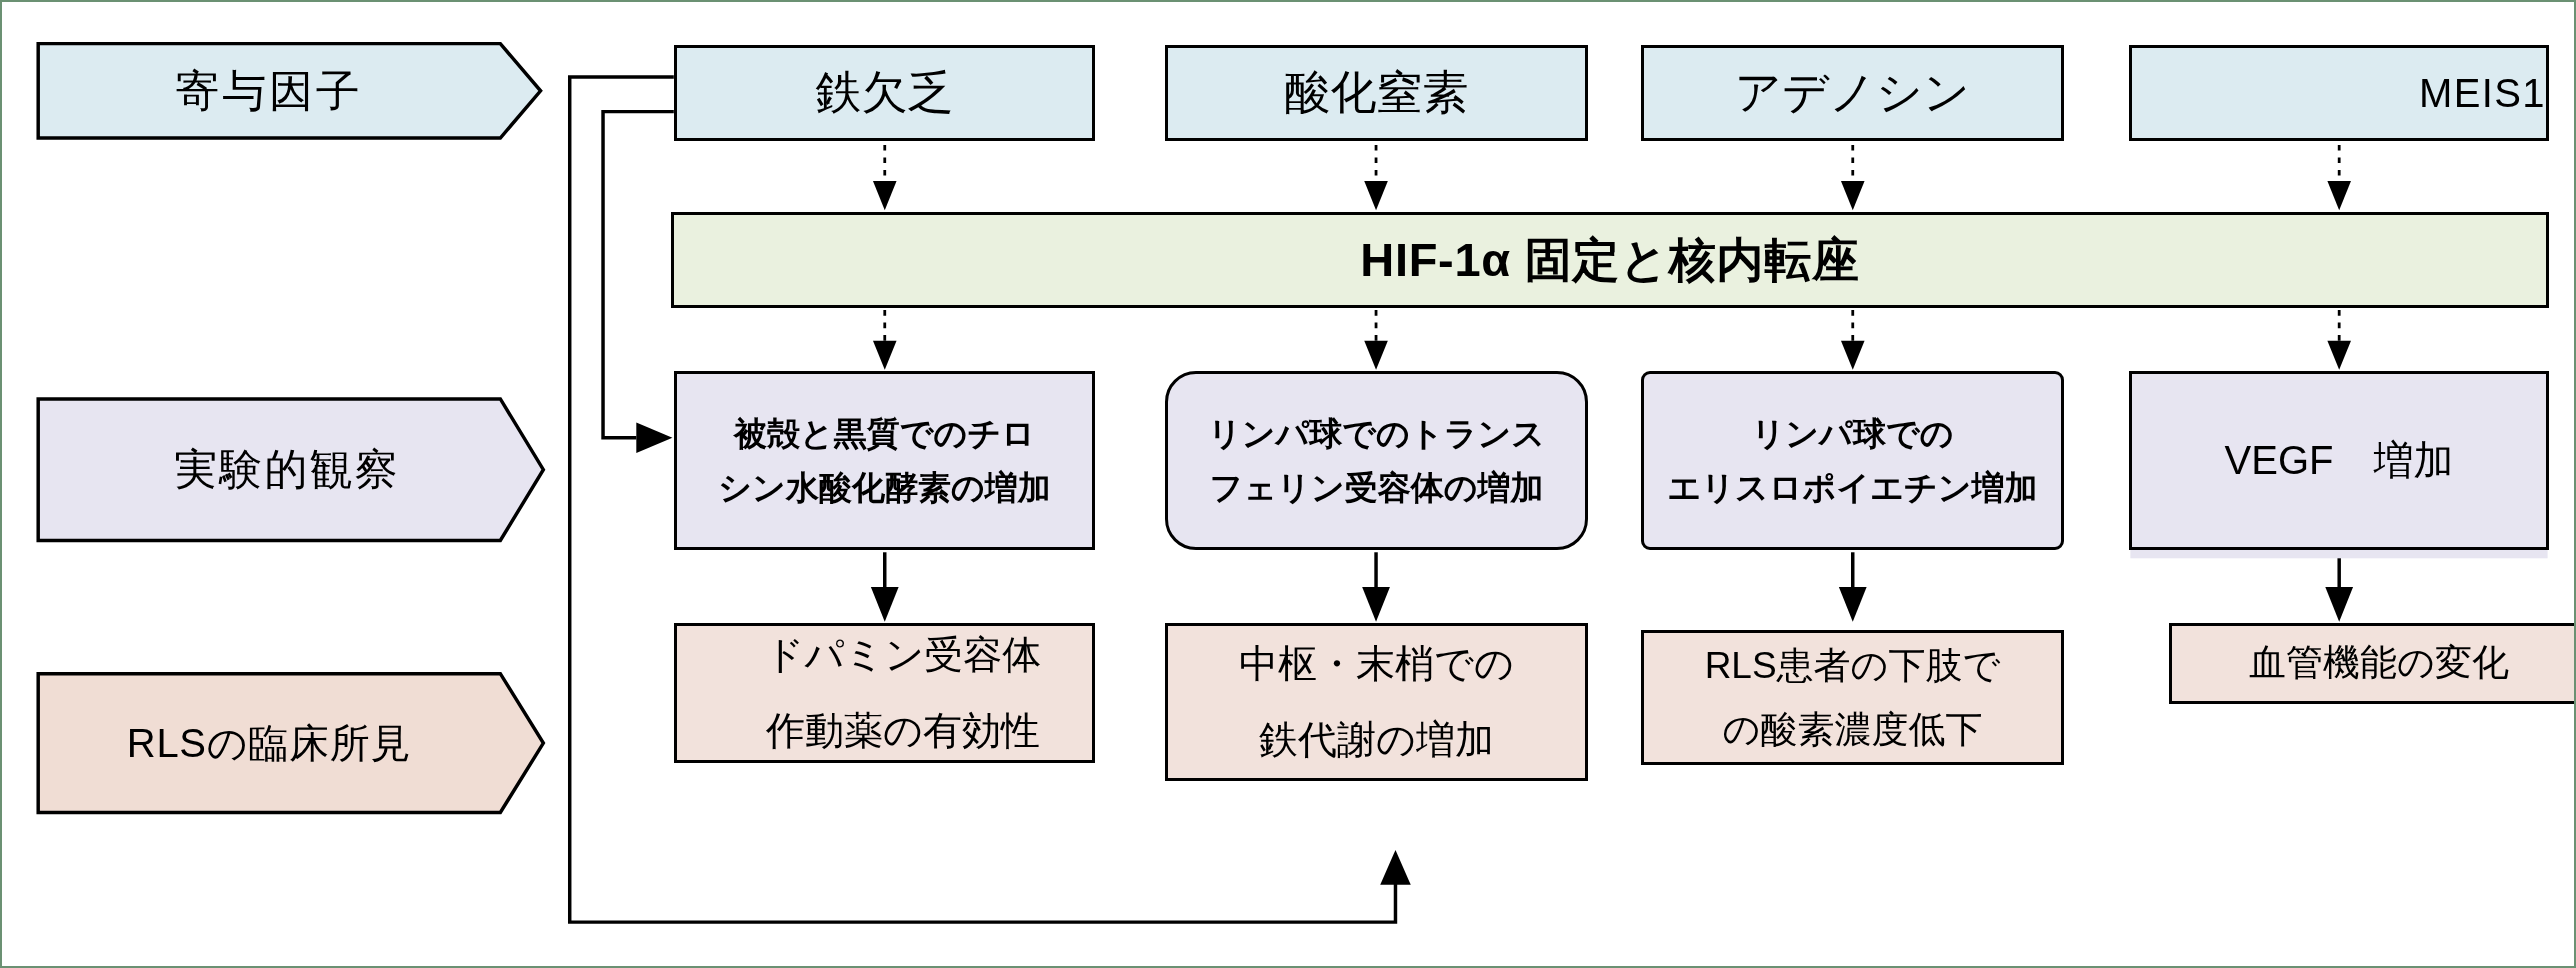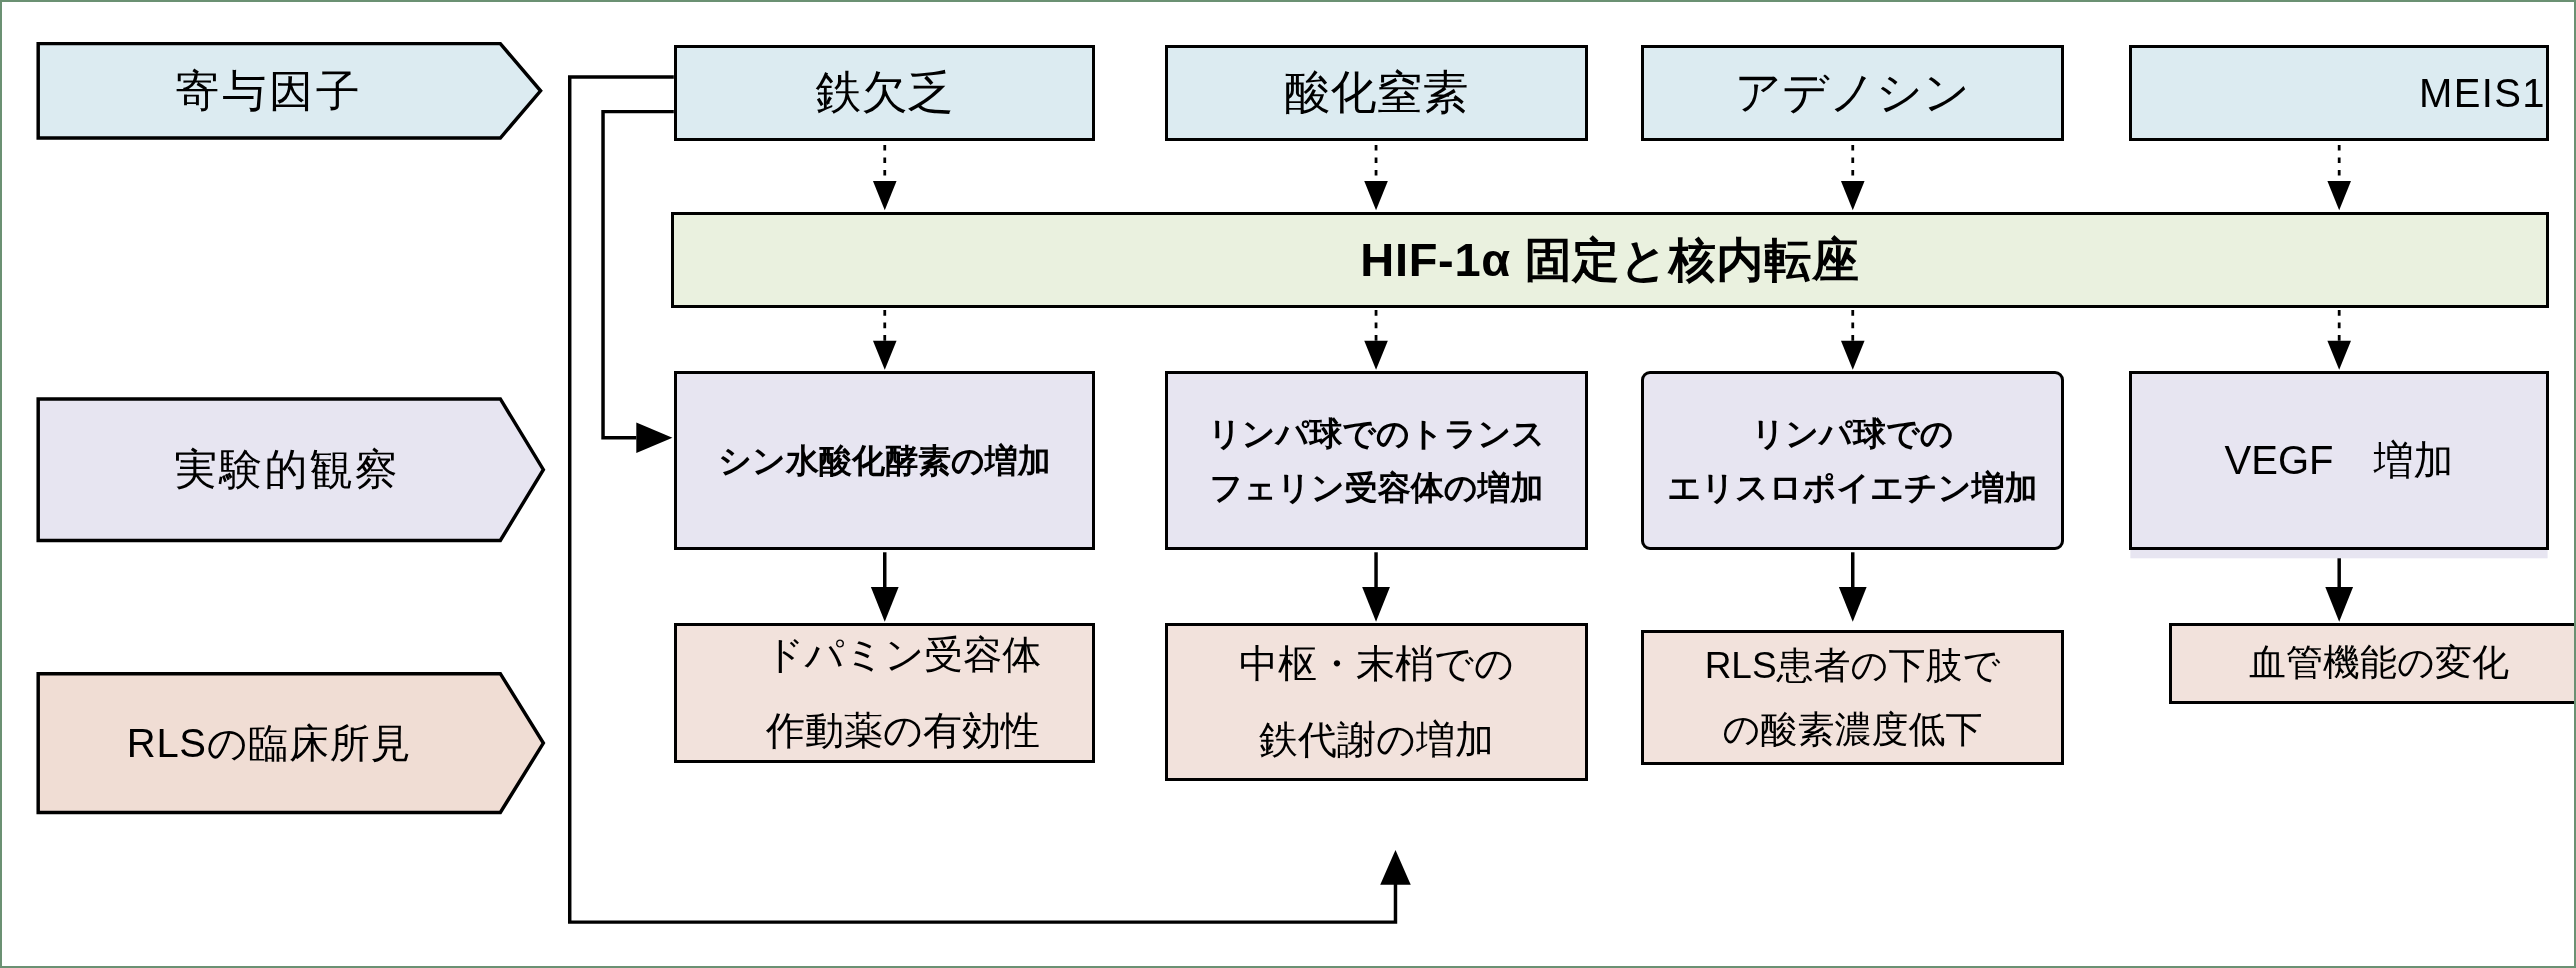--- a/index.html
+++ b/index.html
@@ -129,23 +129,24 @@
   </div>
   <div class="box factor-box latin" style="left:2127px;top:43px;width:420px;height:96px;">
     <span class="txtline">MEIS1</span>
   </div>
 
   <div class="box hif-bar" style="left:669px;top:210px;width:1878px;height:96px;">
     <span class="txtline">HIF-1α 固定と核内転座</span>
   </div>
 
   <div class="box obs-box" style="left:672px;top:369px;width:421px;height:179px;">
+    <span class="txtline">被殻と黒質でのチロ</span>
     <span class="txtline">シン水酸化酵素の増加</span>
   </div>
-  <div class="box obs-box" style="left:1163px;top:369px;width:423px;height:179px;">
+  <div class="box obs-box" style="left:1163px;top:369px;width:423px;height:179px;border-radius:31px;">
     <span class="txtline">リンパ球でのトランス</span>
     <span class="txtline">フェリン受容体の増加</span>
   </div>
   <div class="box obs-box" style="left:1639px;top:369px;width:423px;height:179px;border-radius:9px;">
     <span class="txtline">リンパ球での</span>
     <span class="txtline">エリスロポイエチン増加</span>
   </div>
   <div class="box obs-box plain shadowed" style="left:2127px;top:369px;width:420px;height:179px;">
     <span class="txtline">VEGF　増加</span>
   </div>

